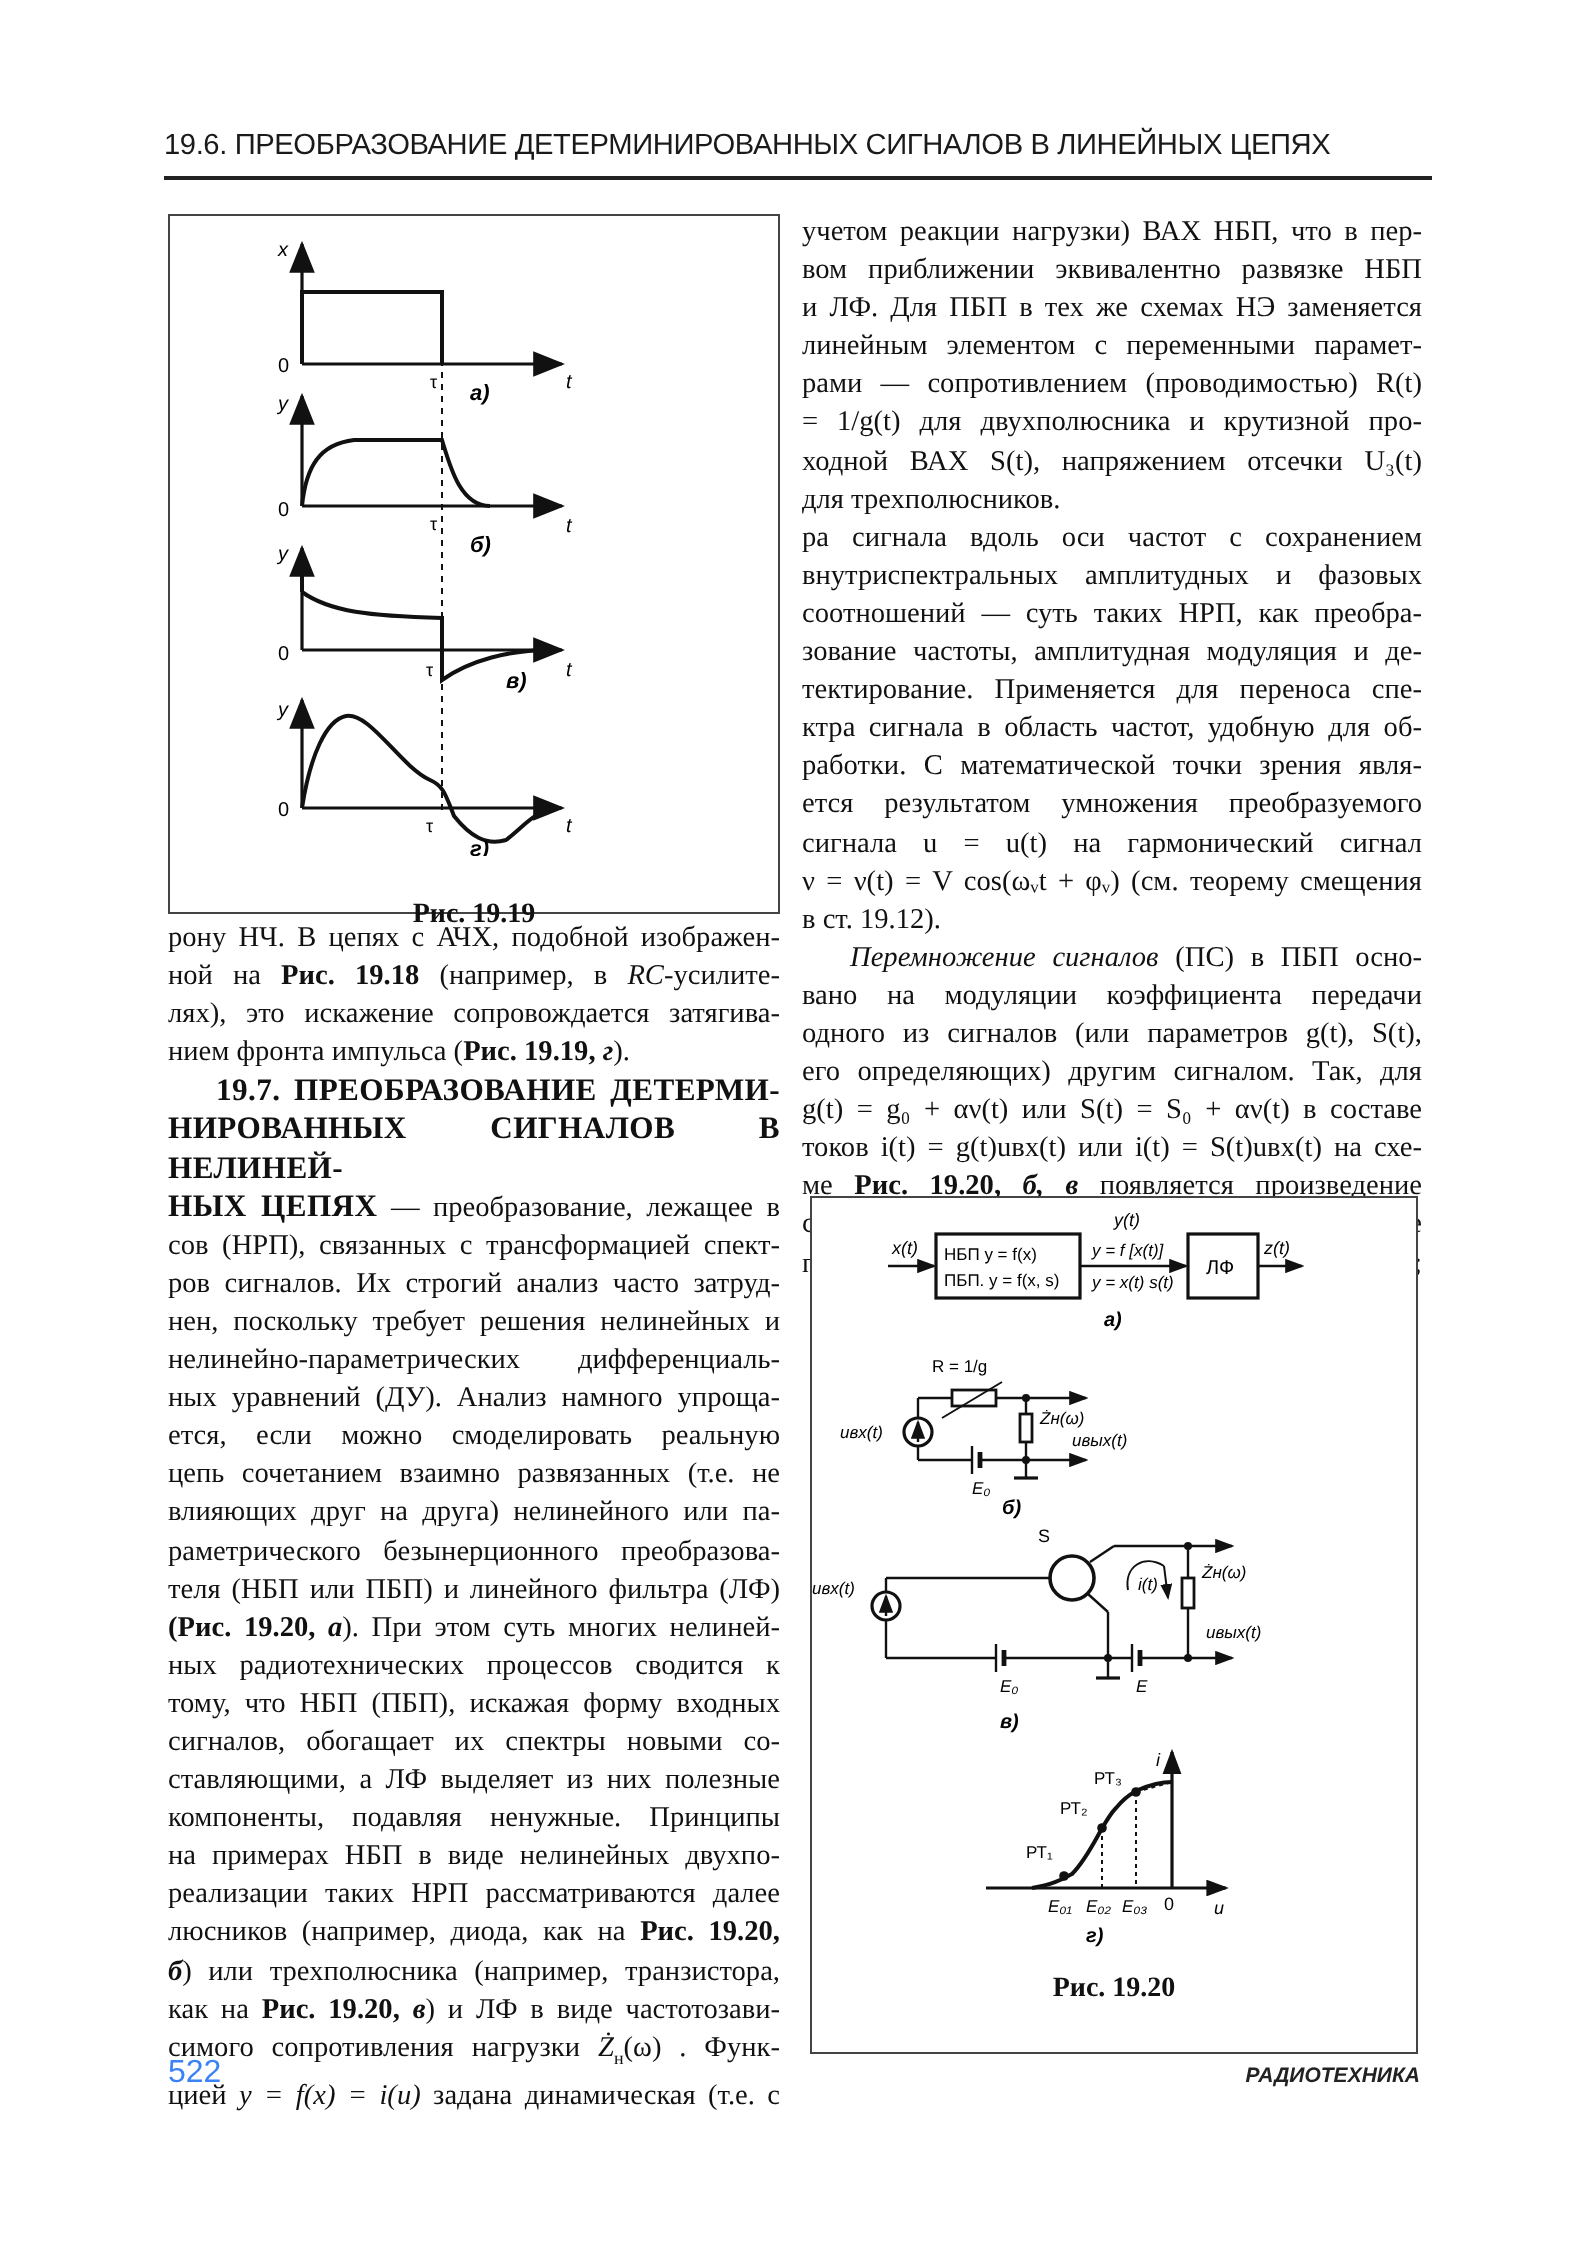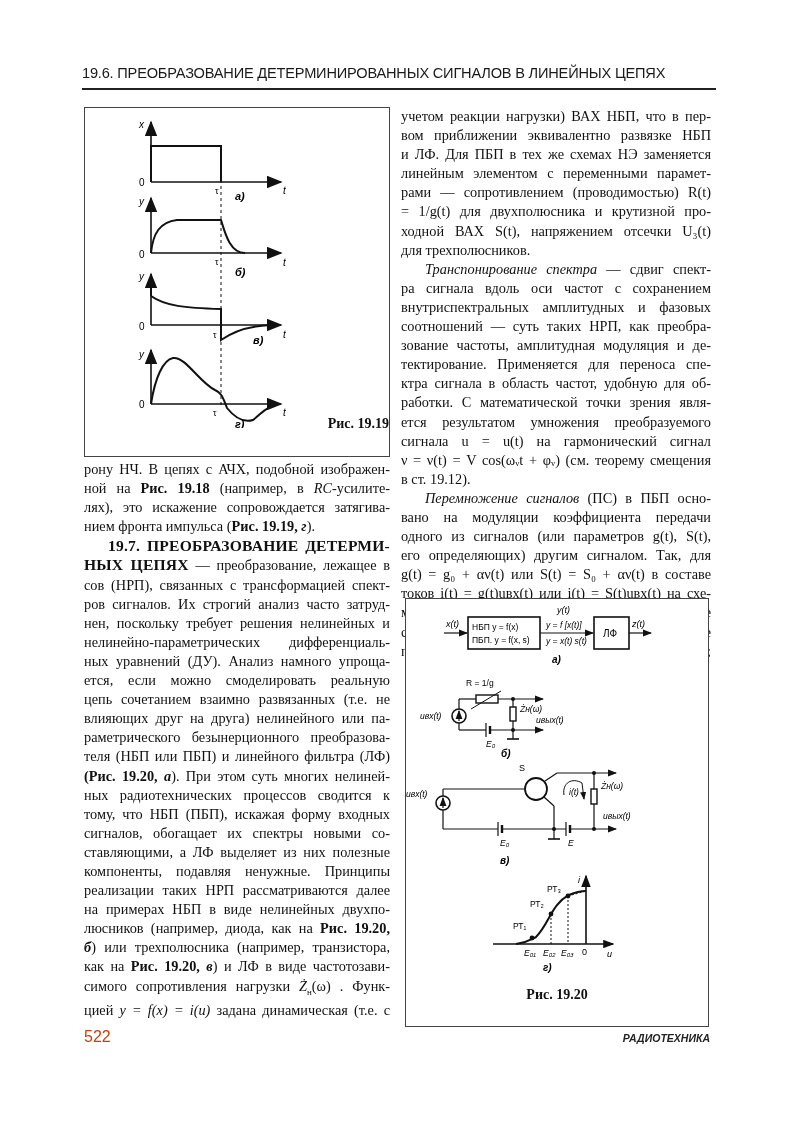--- a/index.html
+++ b/index.html
@@ -21,21 +21,21 @@
   i { font-style:italic; }
   .hd { font-weight:bold; font-size:15.6px; letter-spacing:0.2px;font-family:Liberation Serif, serif; }
 
   .fig { position:absolute; border:1.5px solid #444; background:#fff; }
   .fig1 { left:84px; top:107px; width:304px; height:348px; }
   .fig2 { left:405px; top:598px; width:302px; height:427px; }
   .fig-caption { position:absolute; left:0; width:100%; text-align:center; font-weight:bold;
          font-family:"Liberation Serif", serif; font-size:14px; }
   svg text { font-family:"Liberation Sans", sans-serif; }
   .footer-page { position:absolute; left:84px; top:1028px; font-family:"Liberation Sans", sans-serif;
-         font-size:16px; color:#c2410c; }
+         font-size:16px; color:#3b82f6; }
   .footer-title { position:absolute; right:84px; top:1032px; font-family:"Liberation Sans", sans-serif;
          font-size:10.5px; font-style:italic; font-weight:bold; color:#222; }
 </style>
 </head>
 <body>
 
 <div class="header">
   <div class="header-title">19.6. ПРЕОБРАЗОВАНИЕ ДЕТЕРМИНИРОВАННЫХ СИГНАЛОВ В ЛИНЕЙНЫХ ЦЕПЯХ</div>
   <div class="header-rule"></div>
 </div>
@@ -88,65 +88,65 @@
       <line x1="66" y1="296" x2="66" y2="242" stroke="#111" stroke-width="1.6" marker-end="url(#arr)"></line>
       <line x1="66" y1="296" x2="196" y2="296" stroke="#111" stroke-width="1.6" marker-end="url(#arr)"></line>
       <path d="M66,296 C70,270 78,252 88,250 C100,248 115,275 130,282 C137,285 138,290 142,300 C150,310 158,315 168,312 C176,306 182,298 192,296" fill="none" stroke="#111" stroke-width="2"></path>
       <text x="54" y="250" font-size="10" font-style="italic">y</text>
       <text x="54" y="300" font-size="10">0</text>
       <text x="128" y="308" font-size="9">τ</text>
       <text x="198" y="308" font-size="10" font-style="italic">t</text>
       <text x="150" y="320" font-size="11" font-weight="bold" font-style="italic">г)</text>
     </g>
   </svg>
-  <div class="fig-caption" style="top:308px;text-align:right;">Рис. 19.19</div>
+  <div class="fig-caption" style="top:342px;">Рис. 19.19</div>
 </div>
 
 <div class="col left-col" style="top:460px;">
   <p class="j">рону НЧ. В цепях с АЧХ, подобной изображен-</p>
   <p class="j"><span>ной на</span> <b>Рис. 19.18</b> <span>(например, в</span> <i>RC</i><span>-усилите-</span></p>
   <p class="j">лях), это искажение сопровождается затягива-</p>
   <p class="nl"><span>нием фронта импульса (</span><b><span>Рис. 19.19,</span> <i>г</i></b><span>).</span></p>
   <p class="j hd ind">19.7. ПРЕОБРАЗОВАНИЕ ДЕТЕРМИ-</p>
+  <p class="j hd">НИРОВАННЫХ СИГНАЛОВ В НЕЛИНЕЙ-</p>
   <p class="j"><span class="hd">НЫХ ЦЕПЯХ</span><span> — преобразование, лежащее в</span></p>
   <p class="j">сов (НРП), связанных с трансформацией спект-</p>
   <p class="j">ров сигналов. Их строгий анализ часто затруд-</p>
   <p class="j">нен, поскольку требует решения нелинейных и</p>
   <p class="j">нелинейно-параметрических дифференциаль-</p>
   <p class="j">ных уравнений (ДУ). Анализ намного упроща-</p>
   <p class="j">ется, если можно смоделировать реальную</p>
   <p class="j">цепь сочетанием взаимно развязанных (т.е. не</p>
   <p class="j">влияющих друг на друга) нелинейного или па-</p>
   <p class="j">раметрического безынерционного преобразова-</p>
   <p class="j">теля (НБП или ПБП) и линейного фильтра (ЛФ)</p>
   <p class="j"><b>(<span>Рис. 19.20,</span> <i>а</i></b><span>). При этом суть многих нелиней-</span></p>
   <p class="j">ных радиотехнических процессов сводится к</p>
   <p class="j">тому, что НБП (ПБП), искажая форму входных</p>
   <p class="j">сигналов, обогащает их спектры новыми со-</p>
   <p class="j">ставляющими, а ЛФ выделяет из них полезные</p>
   <p class="j">компоненты, подавляя ненужные. Принципы</p>
+  <p class="j">на примерах НБП в виде нелинейных двухпо-</p>
   <p class="j">реализации таких НРП рассматриваются далее</p>
-  <p class="j">на примерах НБП в виде нелинейных двухпо-</p>
   <p class="j"><span>люсников (например, диода, как на</span> <b>Рис. 19.20,</b></p>
   <p class="j"><b><i>б</i></b><span>) или трехполюсника (например, транзистора,</span></p>
   <p class="j"><span>как на</span> <b><span>Рис. 19.20,</span> <i>в</i></b><span>) и ЛФ в виде частотозави-</span></p>
   <p class="j"><span>симого сопротивления нагрузки</span> <i>Ż</i><sub style="font-size:9px">н</sub><span>(ω) . Функ-</span></p>
   <p class="j"><span>цией</span> <i>y = f(x) = i(u)</i> <span>задана динамическая (т.е. с</span></p>
 </div>
 
 <div class="col right-col" style="top:107px;">
   <p class="j">учетом реакции нагрузки) ВАХ НБП, что в пер-</p>
   <p class="j">вом приближении эквивалентно развязке НБП</p>
   <p class="j">и ЛФ. Для ПБП в тех же схемах НЭ заменяется</p>
   <p class="j">линейным элементом с переменными парамет-</p>
   <p class="j">рами — сопротивлением (проводимостью) R(t)</p>
   <p class="j">= 1/g(t) для двухполюсника и крутизной про-</p>
   <p class="j">ходной ВАХ S(t), напряжением отсечки U₃(t)</p>
   <p class="nl">для трехполюсников.</p>
-  <p class="j ind"><i>Транспонирование спектра</i><span> — сдвиг спект-</span></p>
   <p class="j">ра сигнала вдоль оси частот с сохранением</p>
   <p class="j">внутриспектральных амплитудных и фазовых</p>
   <p class="j">соотношений — суть таких НРП, как преобра-</p>
   <p class="j">зование частоты, амплитудная модуляция и де-</p>
   <p class="j">тектирование. Применяется для переноса спе-</p>
   <p class="j">ктра сигнала в область частот, удобную для об-</p>
   <p class="j">работки. С математической точки зрения явля-</p>
   <p class="j">ется результатом умножения преобразуемого</p>
   <p class="j">сигнала u = u(t) на гармонический сигнал</p>
   <p class="j">ν = ν(t) = V cos(ωᵥt + φᵥ) (см. теорему смещения</p>

